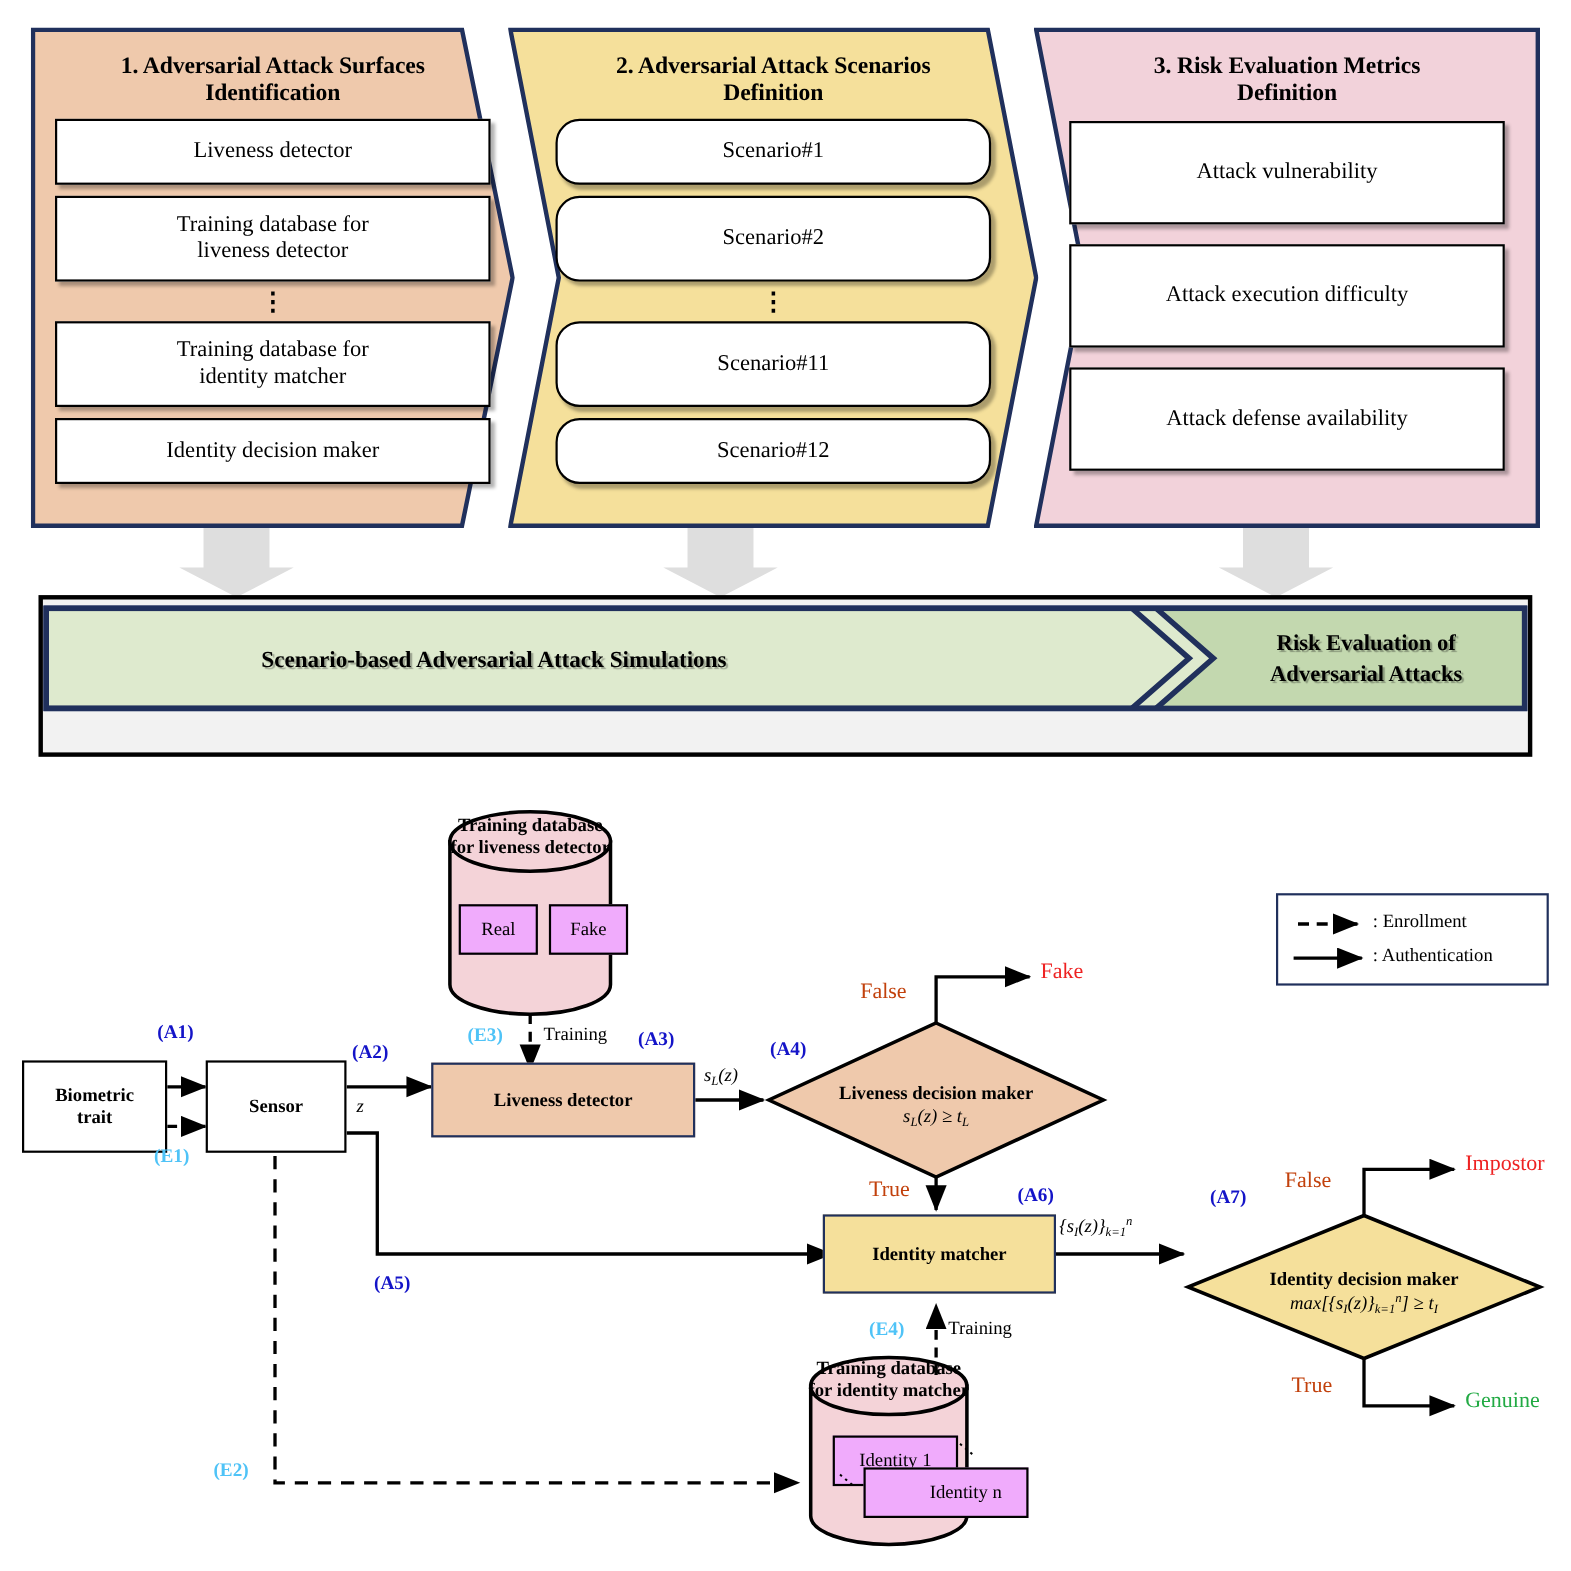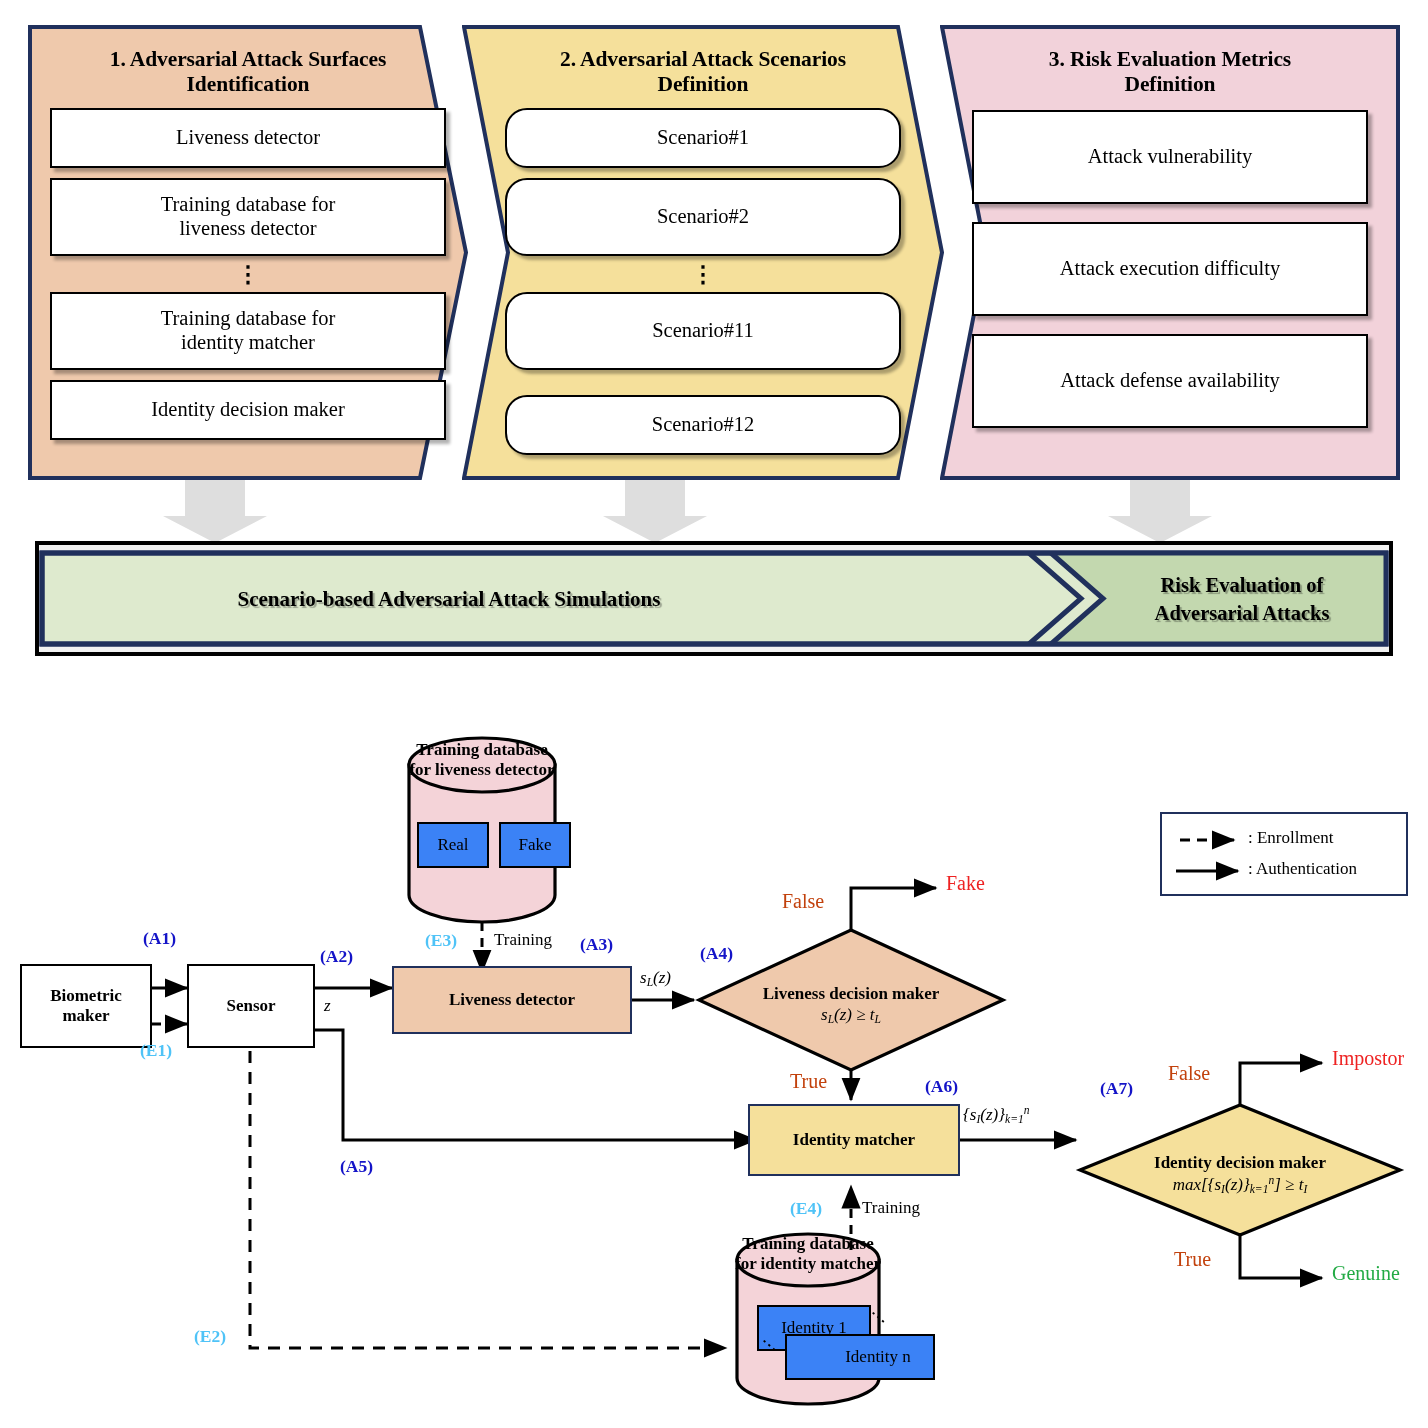--- a/index.html
+++ b/index.html
@@ -29,21 +29,21 @@
   #panel2{left:462px;width:482px;}
   #panel2 .wbox{width:392px;border-radius:22px;}
   
   #panel3{left:940px;width:460px;}
   #panel3 .wbox{width:392px;text-align:right;}
 
   
   .gray-arrow{position:absolute;}
 
   
-  #banner{position:absolute;left:35px;top:541px;width:1358px;height:115px;
+  #banner{position:absolute;left:35px;top:541px;width:1358px;height:147px;
       background:#f2f2f2;border:4px solid #000;box-sizing:border-box;}
   #banner .bsvg{position:absolute;left:0;top:0;}
   .btext{position:absolute;font-weight:bold;text-align:center;line-height:1.35;}
   #btext1{left:60px;top:40px;width:700px;font-size:21px;
       text-shadow:2px 2px 1px rgba(0,0,0,.30);}
   #btext2{left:1058px;top:27px;width:290px;font-size:20.5px;
       text-shadow:2px 2px 1px rgba(0,0,0,.30);}
 
   
   #flow{position:absolute;left:0;top:700px;width:1428px;height:728px;}
@@ -60,21 +60,21 @@
   .gray{position:absolute;font-size:20px;color:#c2410c;}
   .red{position:absolute;font-size:20px;color:#ee2222;}
   .green{position:absolute;font-size:20px;color:#22aa44;}
   .math{font-style:italic;}
   .sub{font-size:0.68em;vertical-align:-0.28em;font-style:italic;}
   .sup{font-size:0.68em;vertical-align:0.55em;font-style:italic;}
   .diamond-text{position:absolute;text-align:center;font-weight:bold;font-size:17px;
       line-height:1.25;pointer-events:none;}
   .diamond-text .f{font-weight:normal;font-style:italic;font-size:17px;}
   .cyl-title{position:absolute;font-weight:bold;font-size:17px;text-align:center;line-height:1.2;}
-  .chip{position:absolute;background:#3b82f6;border:2px solid #000;
+  .chip{position:absolute;background:#f0abfc;border:2px solid #000;
       display:flex;align-items:center;justify-content:center;font-size:17px;}
   .legend{position:absolute;border:2px solid #20305c;background:#fff;box-sizing:border-box;}
   .legend-txt{position:absolute;font-size:17px;}
 </style>
 </head>
 <body>
 
 <div id="root">
 
   <div class="top-wrap">
@@ -117,21 +117,21 @@
           <div class="wbox" style="height:56px;margin-bottom:10px;">
               <span>Scenario#1</span>
             </div>
           <div class="wbox" style="height:74px;margin-bottom:2px;">
               <span>Scenario#2</span>
             </div>
           <div class="vdots" style="height:34px;">⋮</div>
           <div class="wbox" style="height:74px;margin-bottom:10px;">
               <span>Scenario#11</span>
             </div>
-          <div class="wbox" style="height:56px;margin-top:15px;">
+          <div class="wbox" style="height:56px;">
               <span>Scenario#12</span>
             </div>
         </div>
       </div>
     </div>
 
     <div class="chev" id="panel3">
       <svg class="svgbg" viewBox="0 0 460 455" preserveAspectRatio="none">
         <path d="M2,2 L458,2 L458,453 L2,453 L46,227.5 Z" fill="#F2D2DA" stroke="#20305C" stroke-width="4"></path>
       </svg>
@@ -222,21 +222,21 @@
       <line x1="482" y1="222" x2="482" y2="272" stroke="#000" stroke-width="3" stroke-dasharray="9,7" marker-end="url(#ah)"></line>
       <line x1="851" y1="550" x2="851" y2="486" stroke="#000" stroke-width="3" stroke-dasharray="9,7" marker-end="url(#ah)"></line>
 
       <path d="M250,330 L250,648 L726,648" fill="none" stroke="#000" stroke-width="3" stroke-dasharray="12,9" marker-end="url(#ah)"></path>
 
       <line x1="1196" y1="848" x2="1196" y2="848" stroke="none"></line>
     </svg>
 
     <div class="node nbox" style="left:20px;top:264px;width:132px;height:84px;flex-direction:column;">
       <span>Biometric</span>
-      <span>maker</span>
+      <span>trait</span>
     </div>
 
     <div class="node nbox" style="left:187px;top:264px;width:128px;height:84px;">
       <span>Sensor</span>
     </div>
 
     <div class="node nbox navy" style="left:392px;top:266px;width:240px;height:68px;background:#EFC9AC;">
       <span>Liveness detector</span>
     </div>
 

